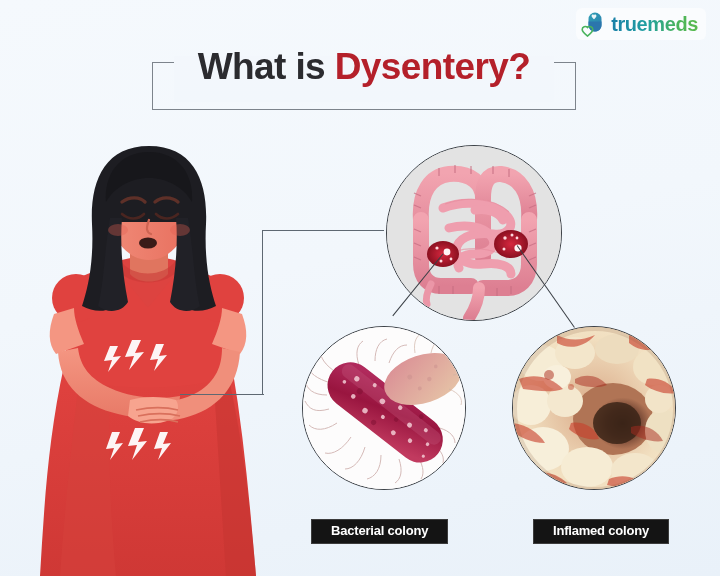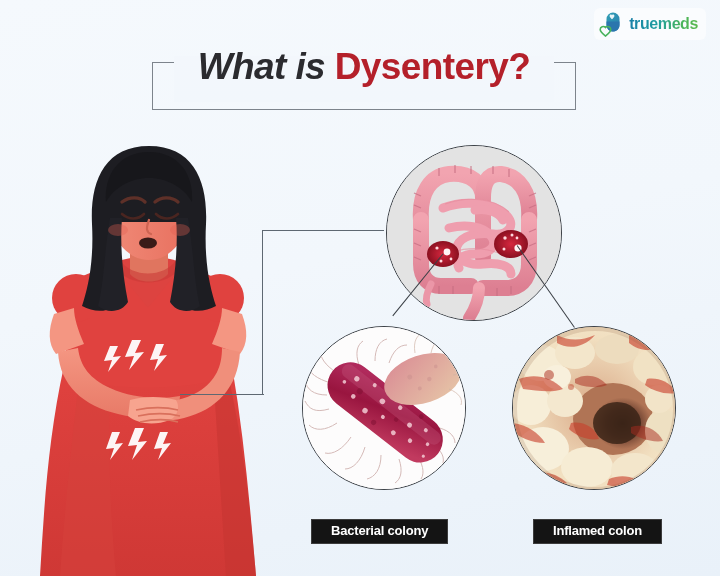--- a/index.html
+++ b/index.html
@@ -28,21 +28,21 @@
     right: 14px;
     display: flex;
     align-items: center;
     gap: 6px;
     background: rgba(255,255,255,0.55);
     border-radius: 6px;
     padding: 3px 8px 3px 5px;
   }
   .brand-mark { width: 24px; height: 26px; display: block; }
   .brand-name {
-    font-size: 16px;
+    font-size: 20px;
     font-weight: bold;
     letter-spacing: -0.4px;
     background: linear-gradient(95deg, #1a7fa8 0%, #1f9fa0 42%, #49b35c 75%, #5bbb4e 100%);
     -webkit-background-clip: text;
     background-clip: text;
     color: transparent;
     -webkit-text-fill-color: transparent;
     line-height: 1;
     text-align: center;
   }
@@ -74,21 +74,21 @@
     left: 0;
     right: 0;
     top: -14px;
     text-align: center;
     font-size: 37px;
     font-weight: bold;
     letter-spacing: -0.6px;
     white-space: nowrap;
     line-height: 1;
   }
-  .t-dark { color: #2b2b2f; font-style: italic; }
+  .t-dark { color: #2b2b2f; }
   .t-red  { color: #b4202a; }
 
   
   .connector { position: absolute; }
   .line-h { background: #5e6872; height: 1.4px; }
   .line-v { background: #5e6872; width: 1.4px; }
   .diag {
     position: absolute;
     background: #3a3f45;
     height: 1.3px;
@@ -412,21 +412,21 @@
       </g>
 
       <circle cx="36" cy="48" r="5" fill="#b03a2a" opacity="0.55"></circle>
       <circle cx="58" cy="60" r="3" fill="#c24a32" opacity="0.5"></circle>
 
       <circle cx="82" cy="82" r="82" fill="none" stroke="#8a5a3c" stroke-width="8" opacity="0.18"></circle>
     </svg>
   </div>
 
   <div class="caption cap-bacteria">Bacterial colony</div>
-  <div class="caption cap-colon">Inflamed colon</div>
+  <div class="caption cap-colon">Inflamed colony</div>
 
   <div class="title-wrap">
     <div class="title-frame"></div>
     <div class="title-frame-mask"></div>
     <div class="title-text">
       <span class="t-dark">What is </span><span class="t-red">Dysentery?</span>
     </div>
   </div>
 
   <div class="brand">

